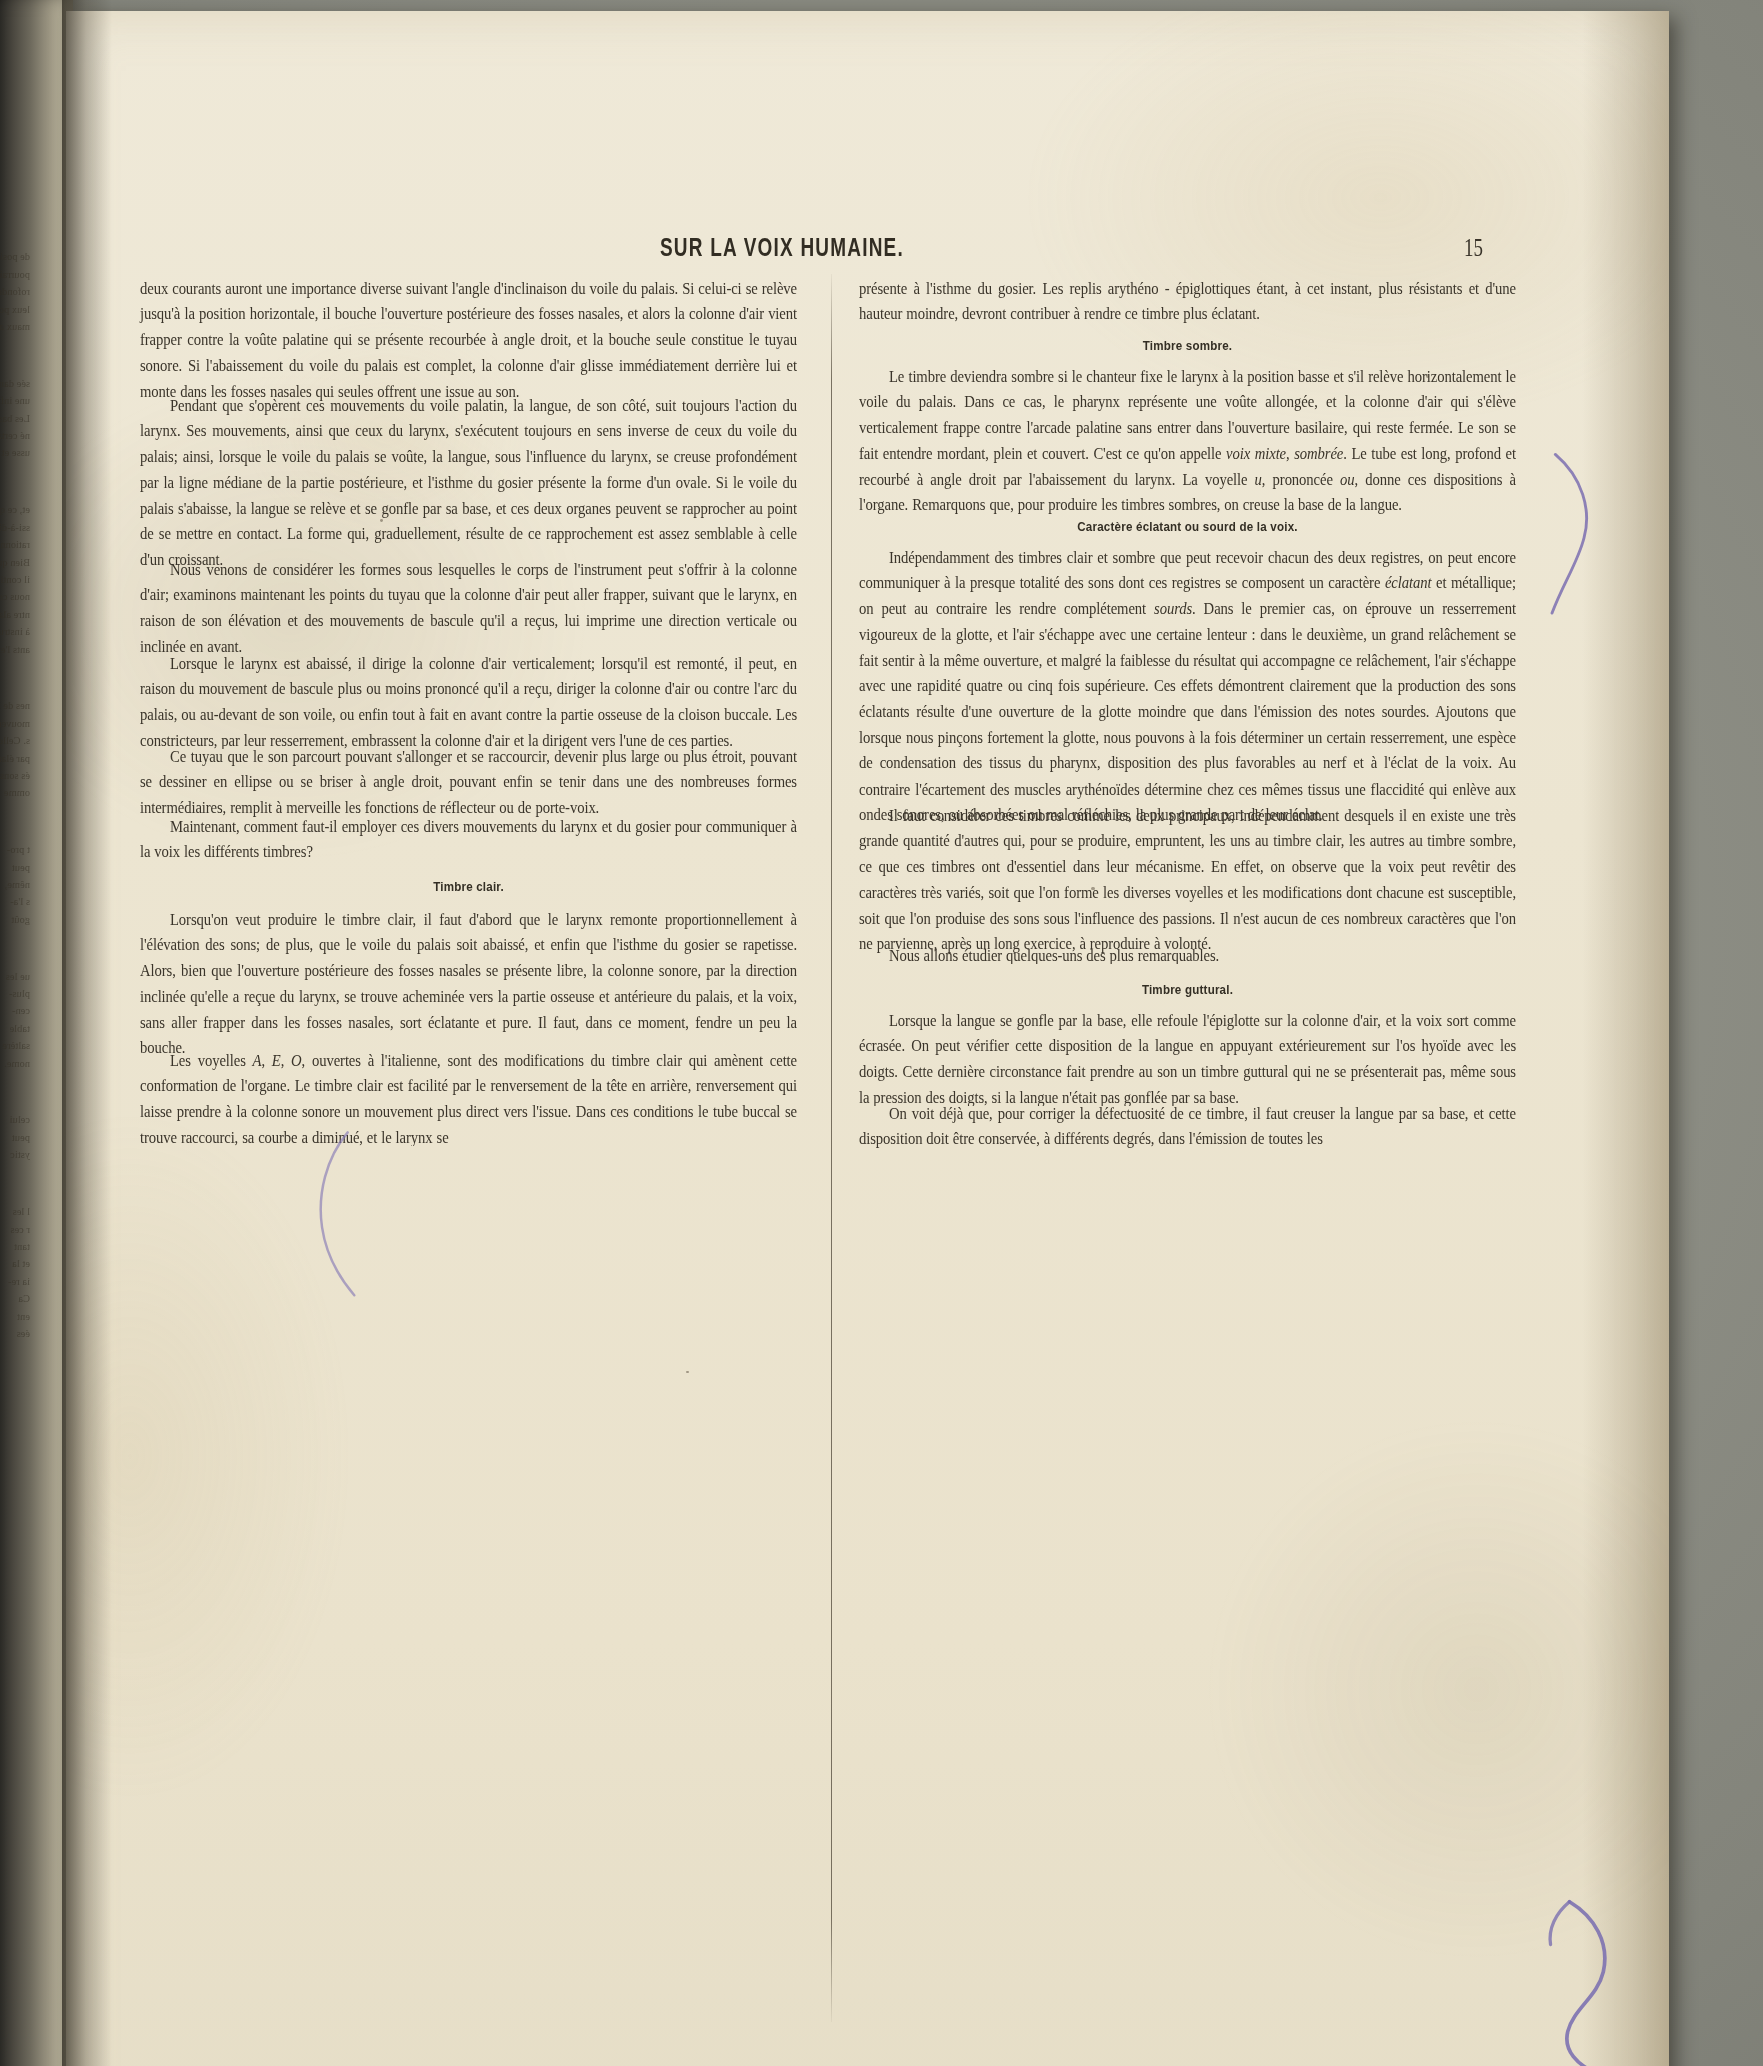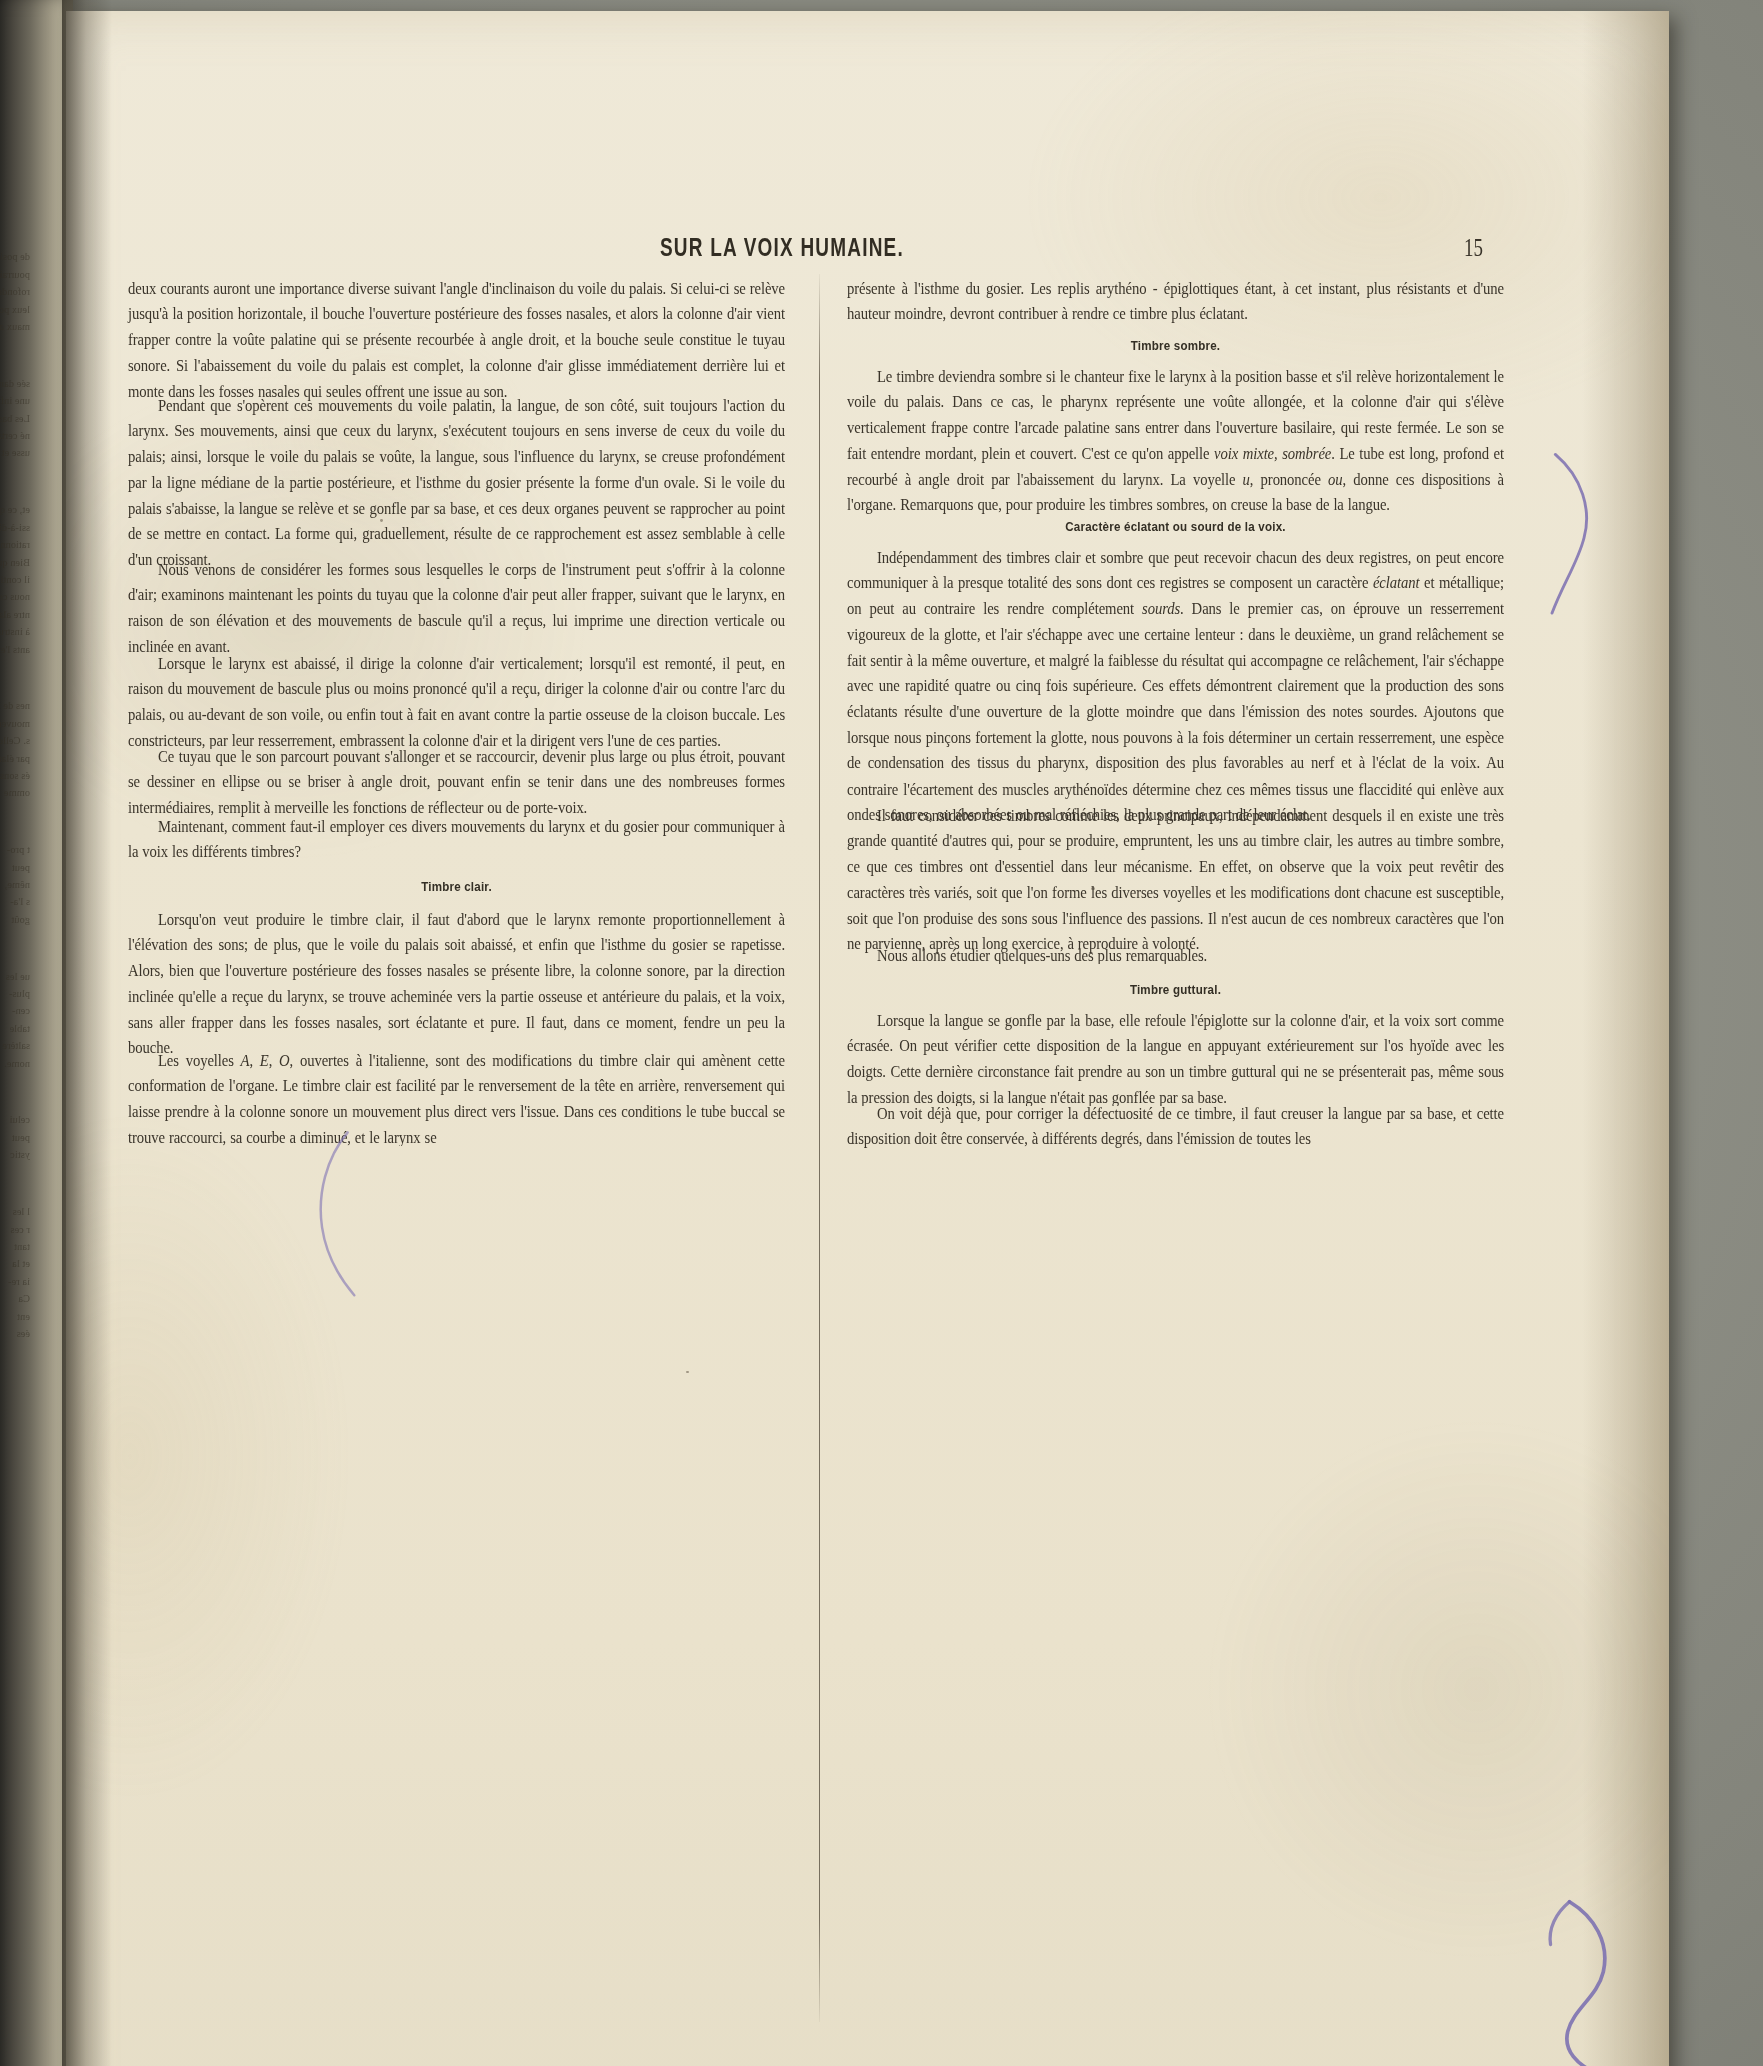--- a/index.html
+++ b/index.html
@@ -72,21 +72,21 @@
     transform:scaleY(1.32);transform-origin:left top;
   }
   #head .pg{
     position:absolute;right:4.1px;top:0;
     font-size:19px;color:#3a342a;font-weight:400;
     font-family:"Liberation Serif", serif;
     transform:scaleY(1.30);transform-origin:right top;
   }
   
   #cols{
-    position:absolute;left:128px;top:276px;width:1376px;height:1769px;
+    position:absolute;left:140px;top:276px;width:1376px;height:1769px;
   }
   .col{
     position:absolute;top:0;width:657px;
     color:#3a342a;
   }
   .col.left{left:0;}
   .col.right{left:719px;}
   .rule{
     position:absolute;left:691px;top:-1.7px;width:1.2px;height:1748px;
     background:linear-gradient(180deg,rgba(70,62,48,.05),rgba(70,62,48,.70) 6%,rgba(70,62,48,.70) 94%,rgba(70,62,48,.05));

